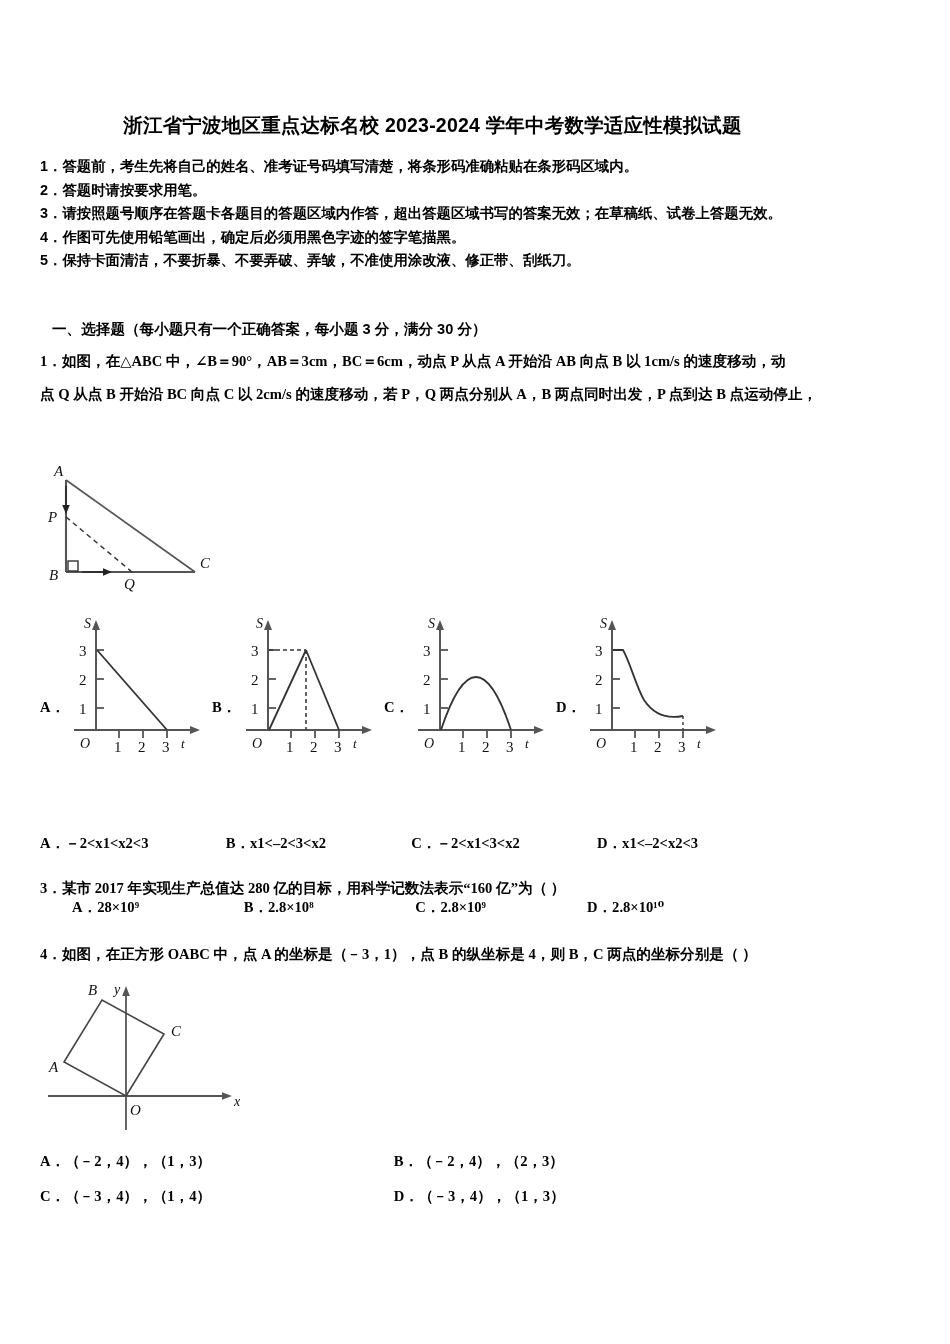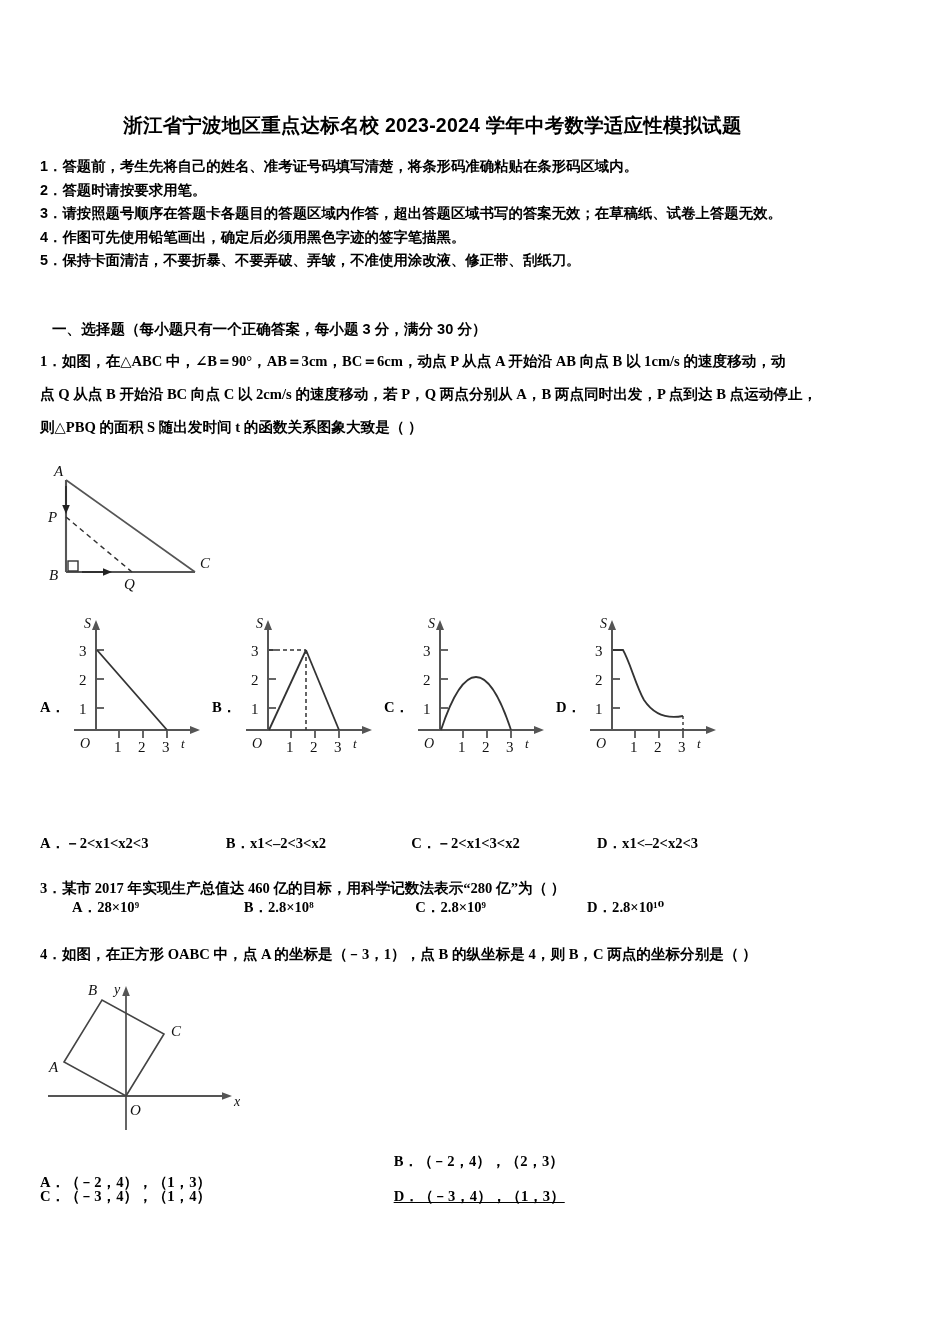--- a/index.html
+++ b/index.html
@@ -158,21 +158,20 @@
     <span class="note-line">3．请按照题号顺序在答题卡各题目的答题区域内作答，超出答题区域书写的答案无效；在草稿纸、试卷上答题无效。</span>
     <span class="note-line">4．作图可先使用铅笔画出，确定后必须用黑色字迹的签字笔描黑。</span>
     <span class="note-line">5．保持卡面清洁，不要折暴、不要弄破、弄皱，不准使用涂改液、修正带、刮纸刀。</span>
   </div>
 
   <div class="section-head">一、选择题（每小题只有一个正确答案，每小题 3 分，满分 30 分）</div>
 
   <div class="q-text q1">
     <span class="ln">1．如图，在△ABC 中，∠B＝90°，AB＝3cm，BC＝6cm，动点 P 从点 A 开始沿 AB 向点 B 以 1cm/s 的速度移动，动</span>
     <span class="ln">点 Q 从点 B 开始沿 BC 向点 C 以 2cm/s 的速度移动，若 P，Q 两点分别从 A，B 两点同时出发，P 点到达 B 点运动停止，</span>
-    <span class="ln">则△PBQ 的面积 S 随出发时间 t 的函数关系图象大致是（     ）</span>
   </div>
 
   <div class="fig-triangle">
     <svg width="215" height="135" viewBox="0 0 215 135">
 
       <line x1="26" y1="18" x2="26" y2="110" stroke="#555" stroke-width="2.1"></line>
 
       <line x1="26" y1="110" x2="155" y2="110" stroke="#555" stroke-width="2.1"></line>
 
       <line x1="26" y1="18" x2="155" y2="110" stroke="#555" stroke-width="1.7"></line>
@@ -317,21 +316,21 @@
     </div>
   </div>
 
   <div class="opt-row q2-opts">
     <span class="cell" style="width:182px;">A．－2&lt;x1&lt;x2&lt;3</span>
     <span class="cell" style="width:182px;">B．x1&lt;–2&lt;3&lt;x2</span>
     <span class="cell" style="width:182px;">C．－2&lt;x1&lt;3&lt;x2</span>
     <span class="cell" style="width:182px;">D．x1&lt;–2&lt;x2&lt;3</span>
   </div>
 
-  <div class="q-text q3">3．某市 2017 年实现生产总值达 460 亿的目标，用科学记数法表示“280 亿”为（     ）</div>
+  <div class="q-text q3">3．某市 2017 年实现生产总值达 280 亿的目标，用科学记数法表示“160 亿”为（     ）</div>
   <div class="opt-row q3-opts">
     <span class="cell" style="width:168px;margin-left:32px;">A．28×10⁹</span>
     <span class="cell" style="width:168px;">B．2.8×10⁸</span>
     <span class="cell" style="width:168px;">C．2.8×10⁹</span>
     <span class="cell" style="width:168px;">D．2.8×10¹⁰</span>
   </div>
 
   <div class="q-text q4">4．如图，在正方形 OABC 中，点 A 的坐标是（﹣3，1），点 B 的纵坐标是 4，则 B，C 两点的坐标分别是（     ）</div>
 
   <div class="fig-square">
@@ -348,21 +347,21 @@
       <text x="46" y="17" font-family="Liberation Serif, serif" font-size="15" font-style="italic" fill="#111">B</text>
       <text x="129" y="58" font-family="Liberation Serif, serif" font-size="15" font-style="italic" fill="#111">C</text>
       <text x="7" y="94" font-family="Liberation Serif, serif" font-size="15" font-style="italic" fill="#111">A</text>
       <text x="88" y="137" font-family="Liberation Serif, serif" font-size="15" font-style="italic" fill="#111">O</text>
       <text x="72" y="16" font-family="Liberation Serif, serif" font-size="14" font-style="italic" fill="#111">y</text>
       <text x="192" y="128" font-family="Liberation Serif, serif" font-size="14" font-style="italic" fill="#111">x</text>
     </svg>
   </div>
 
   <div class="opt-row q4-opts-a">
-    <span class="cell" style="width:350px;margin-top:21px;">A．（﹣2，4），（1，3）</span>
+    <span class="cell" style="width:350px;">A．（﹣2，4），（1，3）</span>
     <span class="cell" style="width:350px;">B．（﹣2，4），（2，3）</span>
   </div>
   <div class="opt-row q4-opts-b">
     <span class="cell" style="width:350px;">C．（﹣3，4），（1，4）</span>
-    <span class="cell" style="width:350px;text-decoration:underline;">D．（﹣3，4），（1，3）</span>
+    <span class="cell" style="width:350px;">D．（﹣3，4），（1，3）</span>
   </div>
 
 </div>
 
 </body></html>

